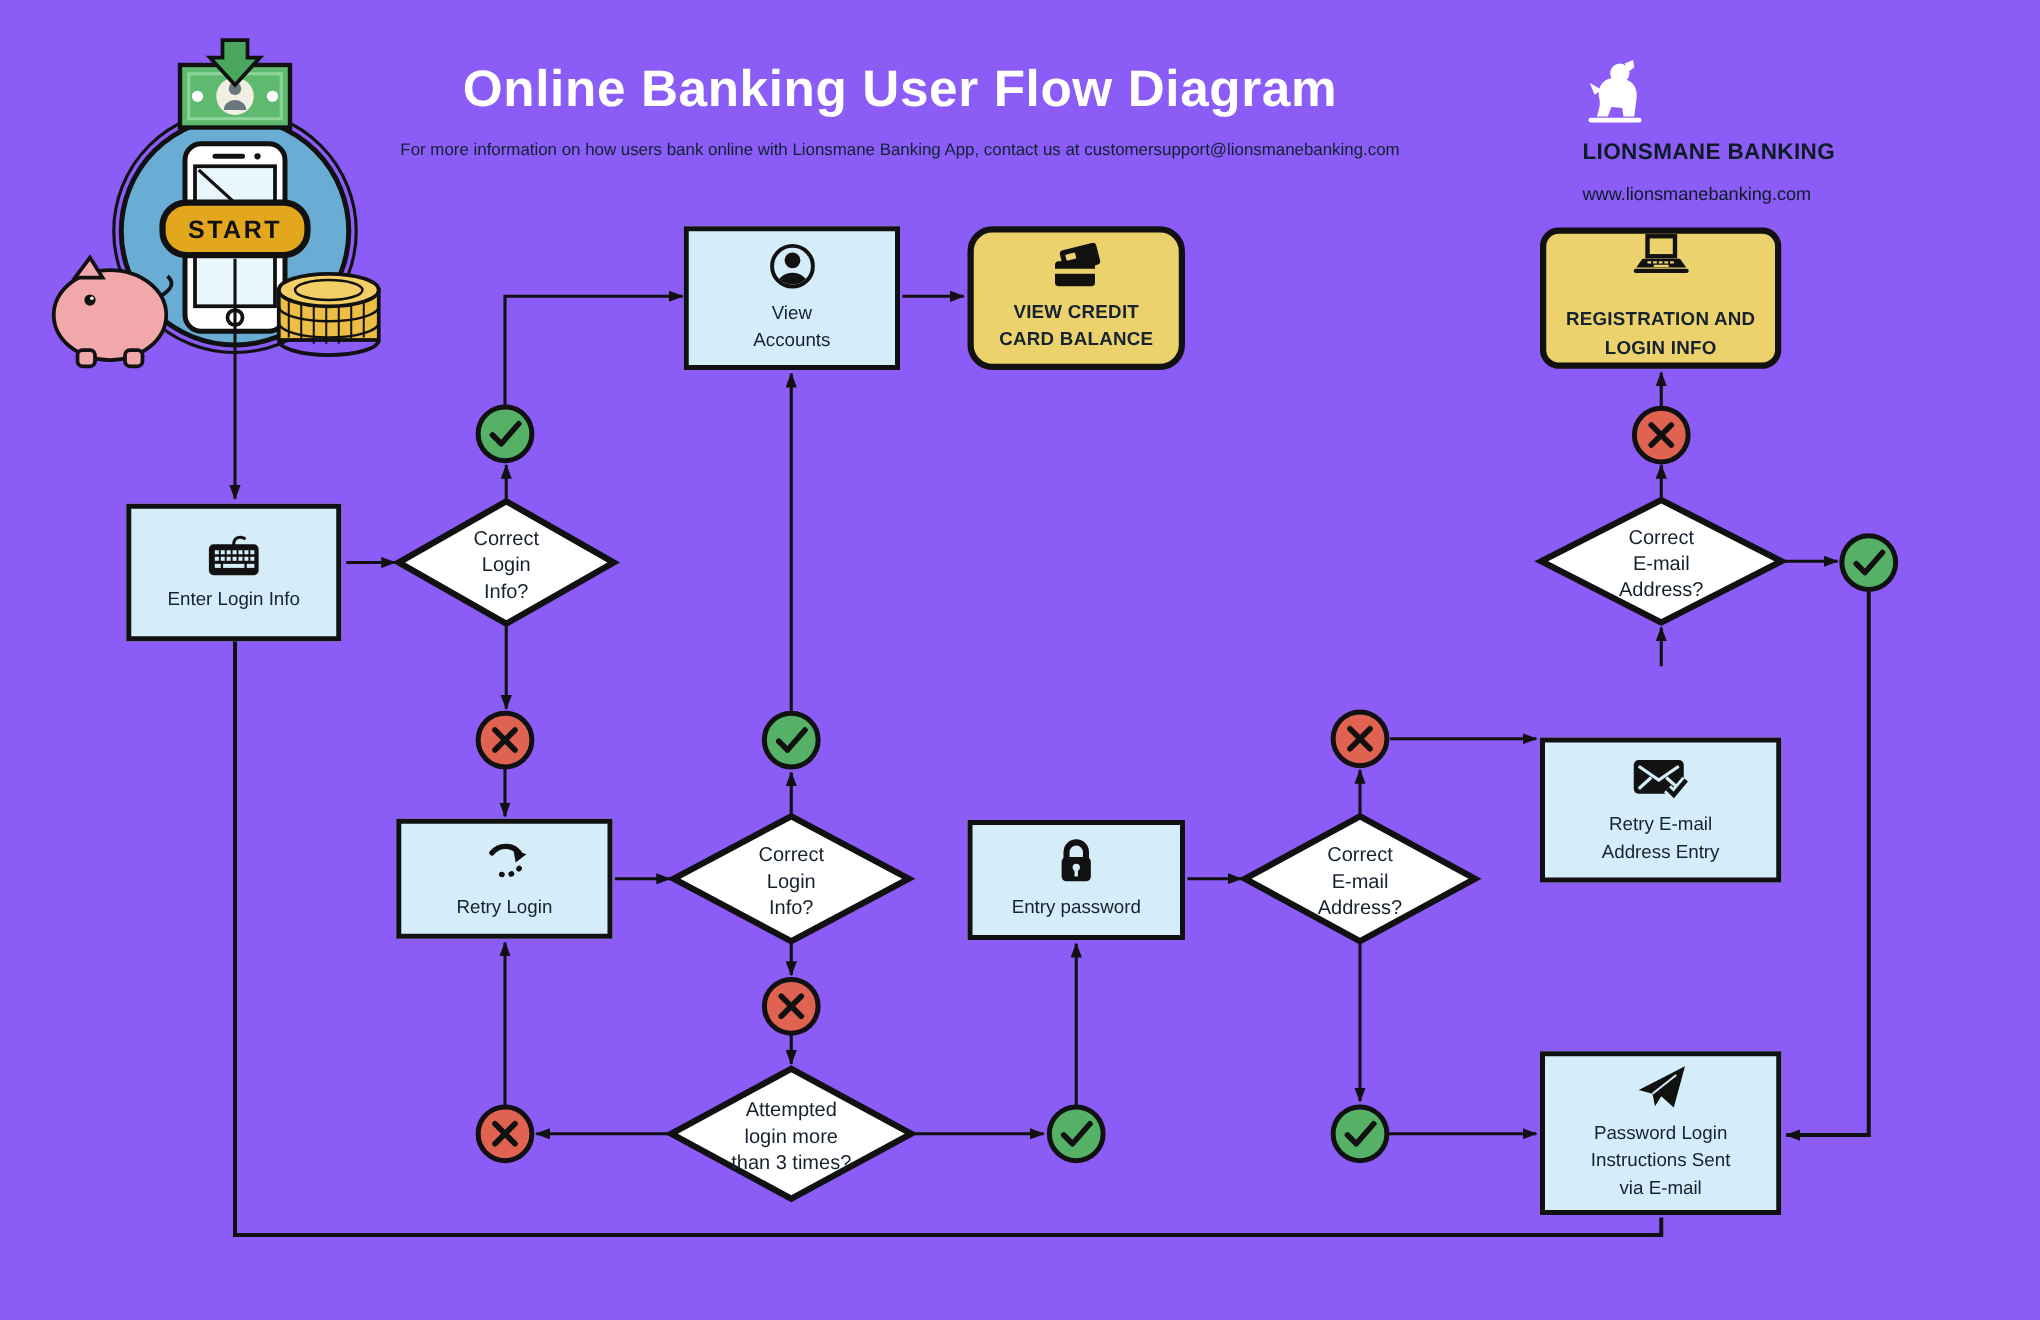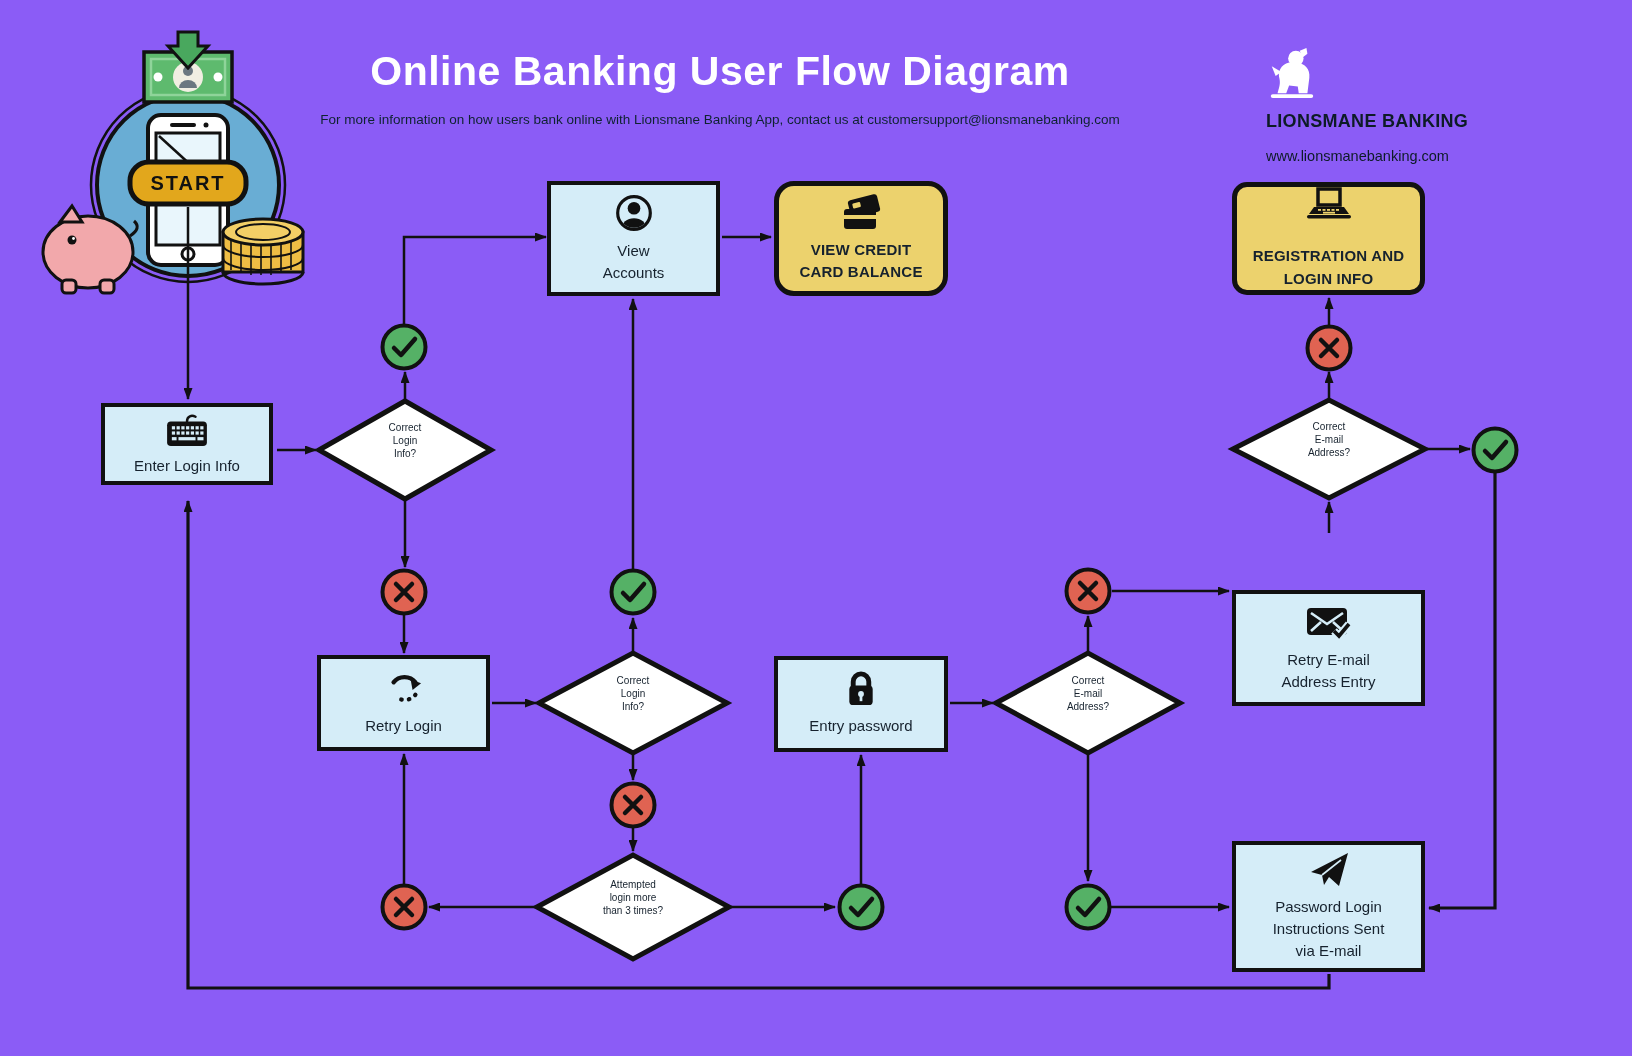--- a/index.html
+++ b/index.html
@@ -9,21 +9,21 @@
   
   .title{left:330px;top:48px;width:780px;text-align:center;color:#ffffff;font-size:41px;font-weight:800;letter-spacing:.5px;}
   .subtitle{left:300px;top:112px;width:840px;text-align:center;color:#0e2230;font-size:13.5px;font-weight:500;}
   
   .brand{left:1266px;top:46px;width:330px;display:flex;gap:12px;align-items:flex-start;flex-direction:column;}
   .brand-name{color:#0d1b26;font-size:18px;font-weight:800;letter-spacing:.3px;line-height:1.1;}
   .brand-url{color:#0d1b26;font-size:14.5px;margin-top:16px;}
   
   .node{box-sizing:border-box;background:#d5edf8;border:4px solid #111;display:flex;flex-direction:column;align-items:center;justify-content:center;gap:7px;text-align:center;color:#16222e;font-size:15px;line-height:1.45;white-space:pre-line;}
   .node.yellow{background:#ecd26d;border:5px solid #111;border-radius:15px;font-weight:800;letter-spacing:.2px;line-height:1.5;}
-  .dlabel{color:#16222e;font-size:10px;line-height:1.32;text-align:center;white-space:pre-line;}
+  .dlabel{color:#16222e;font-size:16px;line-height:1.32;text-align:center;white-space:pre-line;}
   svg{display:block;}
   #connectors{position:absolute;left:0;top:0;pointer-events:none;}
 </style>
 </head>
 <body>
 
 <div id="canvas">
 
   <div class="abs title">Online Banking User Flow Diagram</div>
   <div class="abs subtitle">For more information on how users bank online with Lionsmane Banking App, contact us at customersupport@lionsmanebanking.com</div>
@@ -199,21 +199,21 @@
   <div class="abs dlabel" style="left:553px;top:878px;width:160px;">Attempted
 login more
 than 3 times?</div>
   <div class="abs dlabel" style="left:1013px;top:674px;width:150px;">Correct
 E-mail
 Address?</div>
   <div class="abs dlabel" style="left:1254px;top:420px;width:150px;">Correct
 E-mail
 Address?</div>
 
-  <div class="abs node" style="left:101px;top:403px;width:172px;height:82px;">
+  <div class="abs node" style="left:101px;top:403px;width:172px;height:110px;">
     <svg width="48" height="36" viewBox="0 0 48 38">
       <path d="M24 10 C24 4 29 3 33 5" stroke="#111" stroke-width="2.6" fill="none" stroke-linecap="round"></path>
       <rect x="3" y="10" width="42" height="26" rx="4" fill="#111"></rect>
       <g fill="#d5edf8">
         <rect x="8" y="15" width="3.4" height="3.4"></rect>
           <rect x="13" y="15" width="3.4" height="3.4"></rect>
           <rect x="18" y="15" width="3.4" height="3.4"></rect>
           <rect x="23" y="15" width="3.4" height="3.4"></rect>
           <rect x="28" y="15" width="3.4" height="3.4"></rect>
           <rect x="33" y="15" width="3.4" height="3.4"></rect>

